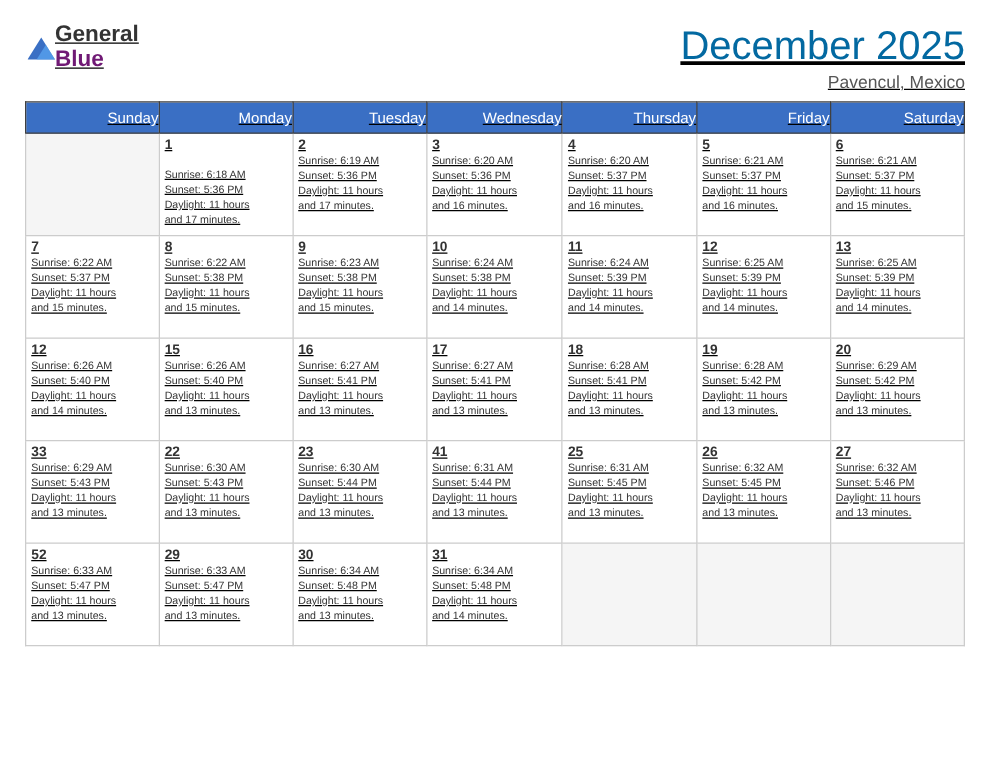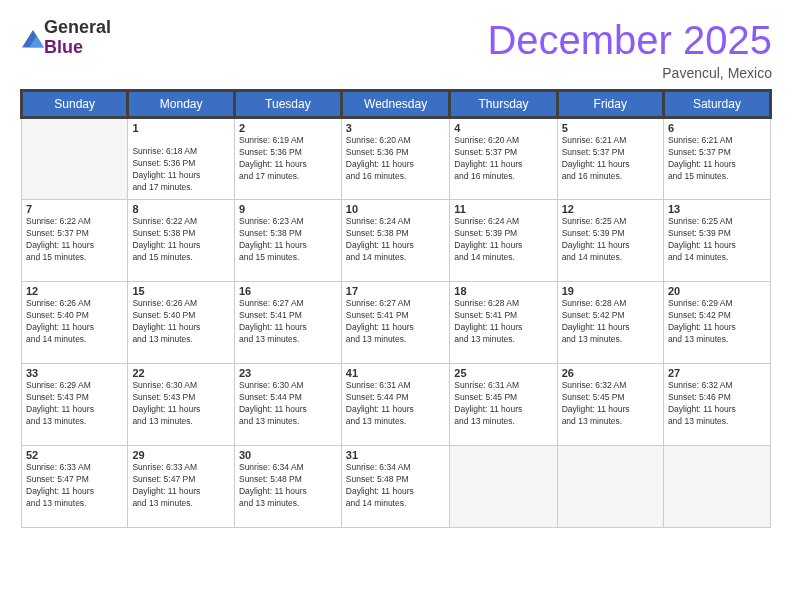--- a/index.html
+++ b/index.html
@@ -8,20 +8,21 @@
       background: #fff;
       width: 792px;
       height: 612px;
       overflow: hidden;
     }
     .page {
       width: 792px;
       height: 528px;
       background: #fff;
       padding: 18px 20px 10px 20px;
+      text-decoration: underline;
     }
     .header {
       display: flex;
       justify-content: space-between;
       align-items: flex-start;
       margin-bottom: 8px;
     }
     .logo {
       display: flex;
       align-items: center;
@@ -36,42 +37,42 @@
     .logo-text .blue { color: #701a75; display: block; }
     .logo-icon {
       width: 22px;
       height: 22px;
       margin-left: 2px;
     }
     .title-block {
       text-align: right;
     }
     .title-block .month-year {
-      font-size: 40px;
-      color: #8b5cf6;
+      font-size: 32px;
+      color: #0369a1;
       font-weight: normal;
     }
     .title-block .location {
       font-size: 14px;
       color: #555;
       margin-top: 2px;
     }
     .calendar {
       width: 100%;
       border-collapse: collapse;
       font-size: 9.5px;
     }
     .calendar th {
       background-color: #3a6fc4;
       color: #fff;
       padding: 5px 0;
-      text-align: center;
+      text-align: right;
       font-size: 12px;
       font-weight: normal;
-      border: 3px solid #404040;
+      border: 1px solid #404040;
     }
     .calendar td {
       border: 1px solid #ccc;
       vertical-align: top;
       padding: 3px 4px;
       width: 113px;
       height: 82px;
       background: #fff;
     }
     .calendar td.empty {

